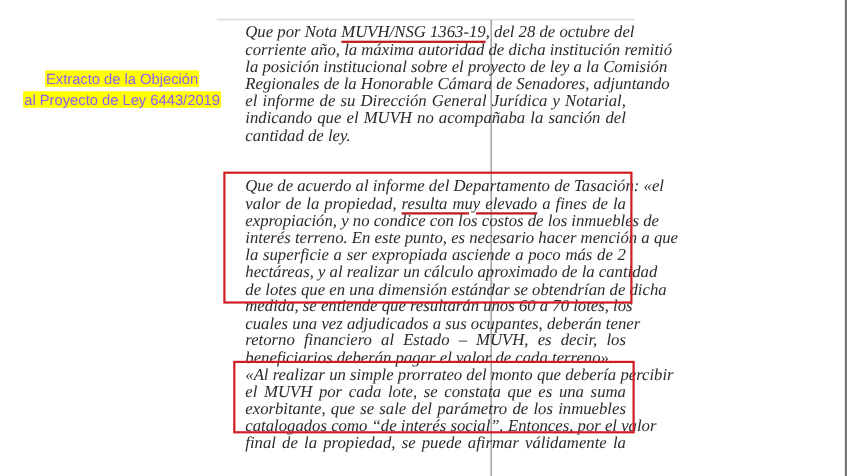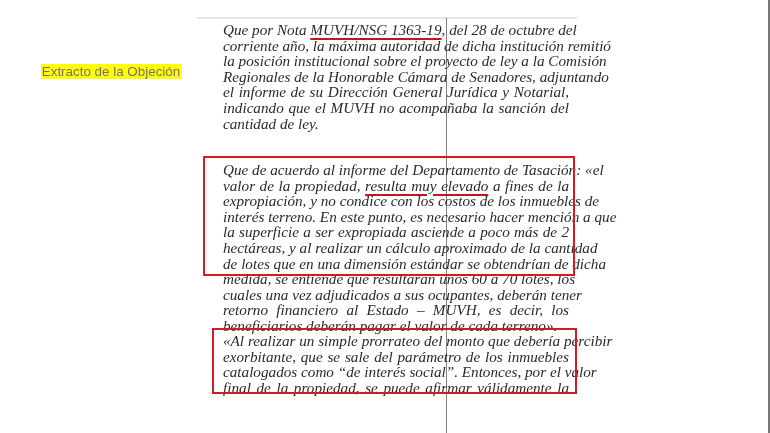--- a/index.html
+++ b/index.html
@@ -1,32 +1,33 @@
 <!DOCTYPE html>
 <html><head>
 <meta charset="utf-8">
 <style>
   html,body{margin:0;padding:0;}
   body{width:770px;height:433px;background:#ffffff;position:relative;overflow:hidden;font-family:"Liberation Serif","DejaVu Serif",serif;}
-  .caption{position:absolute;left:0;top:62px;width:222px;text-align:center;font-family:"Liberation Sans","DejaVu Sans",sans-serif;font-size:13.4px;line-height:19px;color:#737373;}
+  .caption{position:absolute;left:0;top:62px;width:222px;text-align:center;font-family:"Liberation Sans","DejaVu Sans",sans-serif;font-size:13.4px;line-height:19px;color:#8b5cf6;}
   .caption span{background:#ffff00;padding:0 1px;}
   .top-rule{position:absolute;left:197px;top:17px;width:380px;height:2px;background:linear-gradient(#d8d8d8,#f2f2f2);}
   .right-rule{position:absolute;left:768px;top:0;width:2px;height:433px;background:#777;}
   .scan-line{position:absolute;left:446px;top:18px;width:1px;height:415px;background:#555;opacity:.75;}
   .para{position:absolute;left:223px;width:346px;font-style:italic;font-size:15.2px;color:#2a2a2a;}
   .line{display:block;height:15.6px;line-height:15.6px;white-space:nowrap;text-align:justify;text-align-last:justify;}
   .line.last{text-align-last:left;}
   .ul{text-decoration:underline;text-decoration-color:#c0161c;text-decoration-thickness:2px;text-underline-offset:3px;margin-top:48px;}
   .box{position:absolute;border:2.5px solid #d01c22;box-sizing:border-box;}
 </style>
 </head>
 <body>
 
 <div class="caption">
   <span>Extracto de la Objeción</span><br>
+  <span>al Proyecto de Ley 6443/2019</span>
 </div>
 
 <div class="top-rule"></div>
 <div class="right-rule"></div>
 <div class="scan-line"></div>
 
 <div class="para" style="top:22px;">
   <span class="line"><span>Que por Nota </span><span class="ul">MUVH/NSG 1363-19</span><span>, del 28 de octubre del</span></span>
   <span class="line">corriente año, la máxima autoridad de dicha institución remitió</span>
   <span class="line">la posición institucional sobre el proyecto de ley a la Comisión</span>
@@ -45,19 +46,20 @@
   <span class="line">hectáreas, y al realizar un cálculo aproximado de la cantidad</span>
   <span class="line">de lotes que en una dimensión estándar se obtendrían de dicha</span>
   <span class="line">medida, se entiende que resultarán unos 60 a 70 lotes, los</span>
   <span class="line">cuales una vez adjudicados a sus ocupantes, deberán tener</span>
   <span class="line">retorno financiero al Estado – MUVH, es decir, los</span>
   <span class="line last">beneficiarios deberán pagar el valor de cada terreno».</span>
 </div>
 
 <div class="para" style="top:333px;">
   <span class="line">«Al realizar un simple prorrateo del monto que debería percibir</span>
+  <span class="line">el MUVH por cada lote, se constata que es una suma</span>
   <span class="line">exorbitante, que se sale del parámetro de los inmuebles</span>
   <span class="line">catalogados como “de interés social”. Entonces, por el valor</span>
   <span class="line">final de la propiedad, se puede afirmar válidamente la</span>
 </div>
 
 <div class="box" style="left:203px;top:156px;width:372px;height:120px;"></div>
 <div class="box" style="left:212px;top:328px;width:365px;height:66px;"></div>
 
 </body></html>

